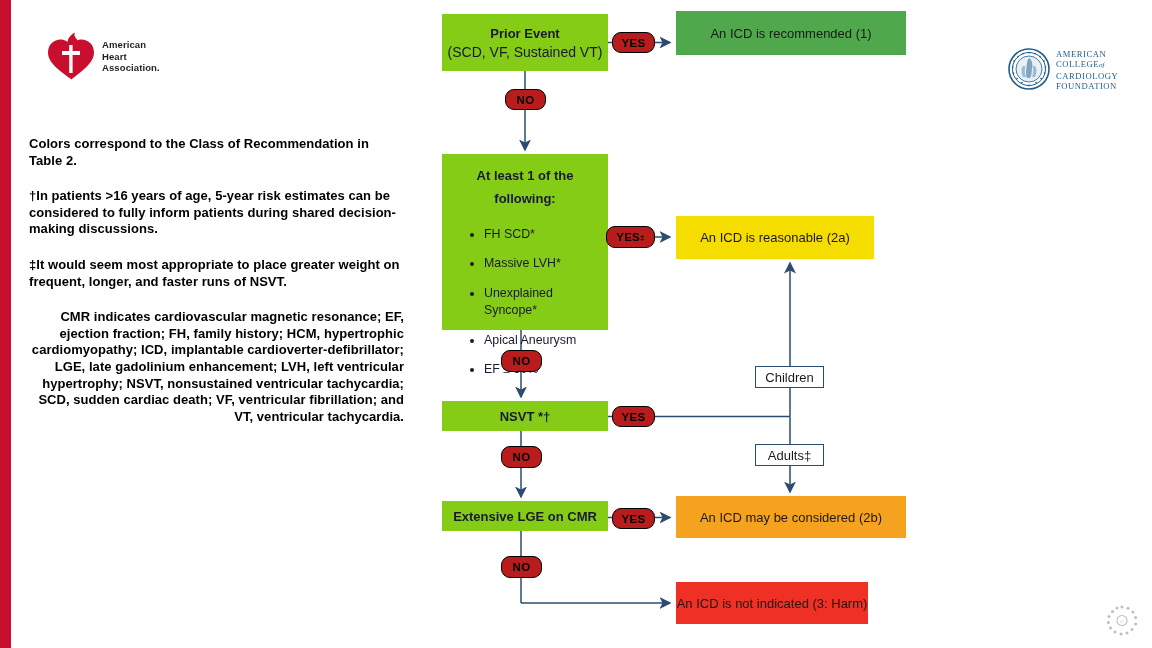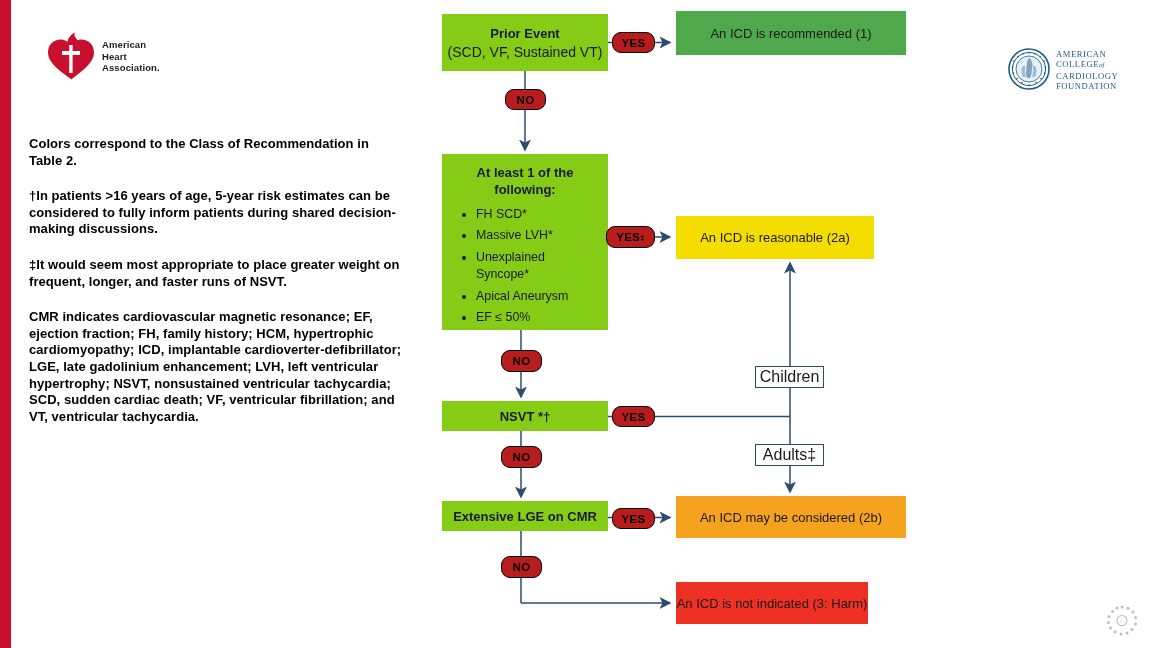--- a/index.html
+++ b/index.html
@@ -87,21 +87,21 @@
     letter-spacing: .1px;
     margin: 0 0 40px 0;
   }
   .note {
     font-size: 13px;
     font-weight: 600;
     line-height: 16.6px;
     margin: 0 0 19px 0;
     letter-spacing: .05px;
   }
-  .note.last { margin-bottom: 4px; }
+  .note.last { margin-bottom: 4px; text-align: right; }
 
   
   .flow {
     position: absolute;
     left: 0; top: 0;
     width: 1152px; height: 648px;
   }
   .node {
     position: absolute;
     box-sizing: border-box;
@@ -140,32 +140,32 @@
   
   #node-criteria {
     left: 442px; top: 154px;
     width: 166px; height: 176px;
     flex-direction: column;
     align-items: stretch;
     justify-content: flex-start;
     padding: 10px 0 0 0;
   }
   #node-criteria .hdr {
-    line-height: 17px;
+    line-height: 23px;
     padding: 0 12px;
     margin-bottom: 4px;
   }
   #node-criteria ul {
     margin: 0;
     padding: 0 6px 0 30px;
     text-align: left;
     font-size: 12.4px;
     line-height: 17.4px;
   }
-  #node-criteria li { margin: 4px; }
+  #node-criteria li { margin: 12px; }
 
   #node-nsvt {
     left: 442px; top: 401px;
     width: 166px; height: 30px;
   }
   #node-lge {
     left: 442px; top: 501px;
     width: 166px; height: 30px;
   }
 
@@ -200,21 +200,21 @@
   #pill-no-3  { left: 501px; top: 446px; width: 41px; height: 22px; }
   #pill-yes-4 { left: 612px; top: 508px; width: 43px; height: 21px; }
   #pill-no-4  { left: 501px; top: 556px; width: 41px; height: 22px; }
 
   
   .agebox {
     position: absolute;
     box-sizing: border-box;
     background: #ffffff;
     border: 1.2px solid #2B4C6F;
-    font-size: 16px;
+    font-size: 13px;
     color: #1a1a1a;
     display: flex;
     align-items: center;
     justify-content: center;
     z-index: 5;
   }
   #box-children { left: 755px; top: 366px; width: 69px; height: 22px; }
   #box-adults   { left: 755px; top: 444px; width: 69px; height: 22px; }
 
   svg.wires { position: absolute; left: 0; top: 0; width: 1152px; height: 648px; }

